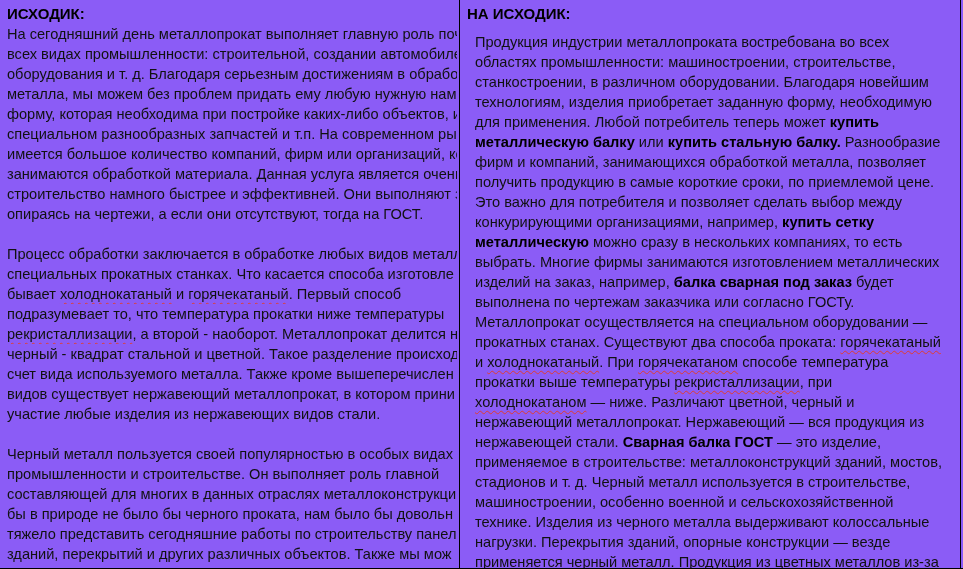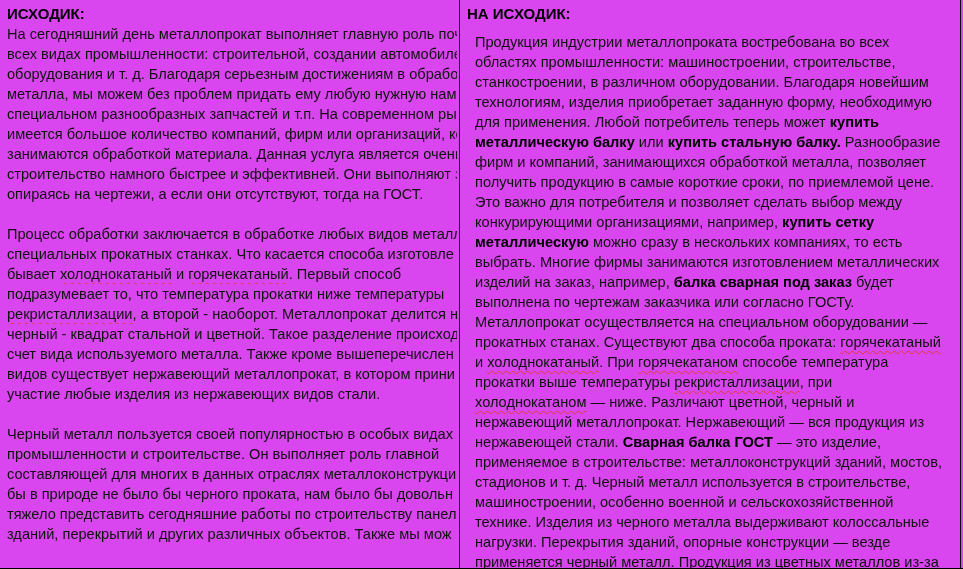--- a/index.html
+++ b/index.html
@@ -1,19 +1,19 @@
 <!DOCTYPE html>
 <html><head>
 <meta charset="utf-8">
 <style>
   html,body{margin:0;padding:0;background:#fff;}
   .page{
     position:relative;
     width:963px;height:569px;
-    background:#d946ef;
+    background:#8b5cf6;
     font-family:"Liberation Sans", sans-serif;
     font-size:14.6px;
     line-height:20px;
     color:#111111;
     display:flex;
     box-sizing:border-box;
     border-bottom:1px solid #000;
     overflow:hidden;
   }
   .col{box-sizing:border-box;overflow:hidden;padding-top:4px;}
@@ -53,20 +53,21 @@
 
 <div class="page">
   <div class="col col-left">
     <div class="col-title">ИСХОДИК:</div>
     <div id="left-text">
         <div class="para">
           <div class="line"><span class="">На сегодняшний день металлопрокат выполняет главную роль поч</span></div>
           <div class="line"><span class="">всех видах промышленности: строительной, создании автомобиле</span></div>
           <div class="line"><span class="">оборудования и т. д. Благодаря серьезным достижениям в обрабо</span></div>
           <div class="line"><span class="">металла, мы можем без проблем придать ему любую нужную нам</span></div>
+          <div class="line"><span class="">форму, которая необходима при постройке каких-либо объектов, и</span></div>
           <div class="line"><span class="">специальном разнообразных запчастей и т.п. На современном ры</span></div>
           <div class="line"><span class="">имеется большое количество компаний, фирм или организаций, ко</span></div>
           <div class="line"><span class="">занимаются обработкой материала. Данная услуга является очень</span></div>
           <div class="line"><span class="">строительство намного быстрее и эффективней. Они выполняют за</span></div>
           <div class="line"><span class="">опираясь на чертежи, а если они отсутствуют, тогда на ГОСТ.</span></div>
         </div>
         <div class="para">
           <div class="line"><span class="">Процесс обработки  заключается в обработке любых видов металл</span></div>
           <div class="line"><span class="">специальных прокатных станках. Что касается способа изготовле</span></div>
           <div class="line"><span class="">бывает </span><span class="sq">холоднокатаный</span><span class=""> и </span><span class="sq">горячекатаный</span><span class="">. Первый способ</span></div>

